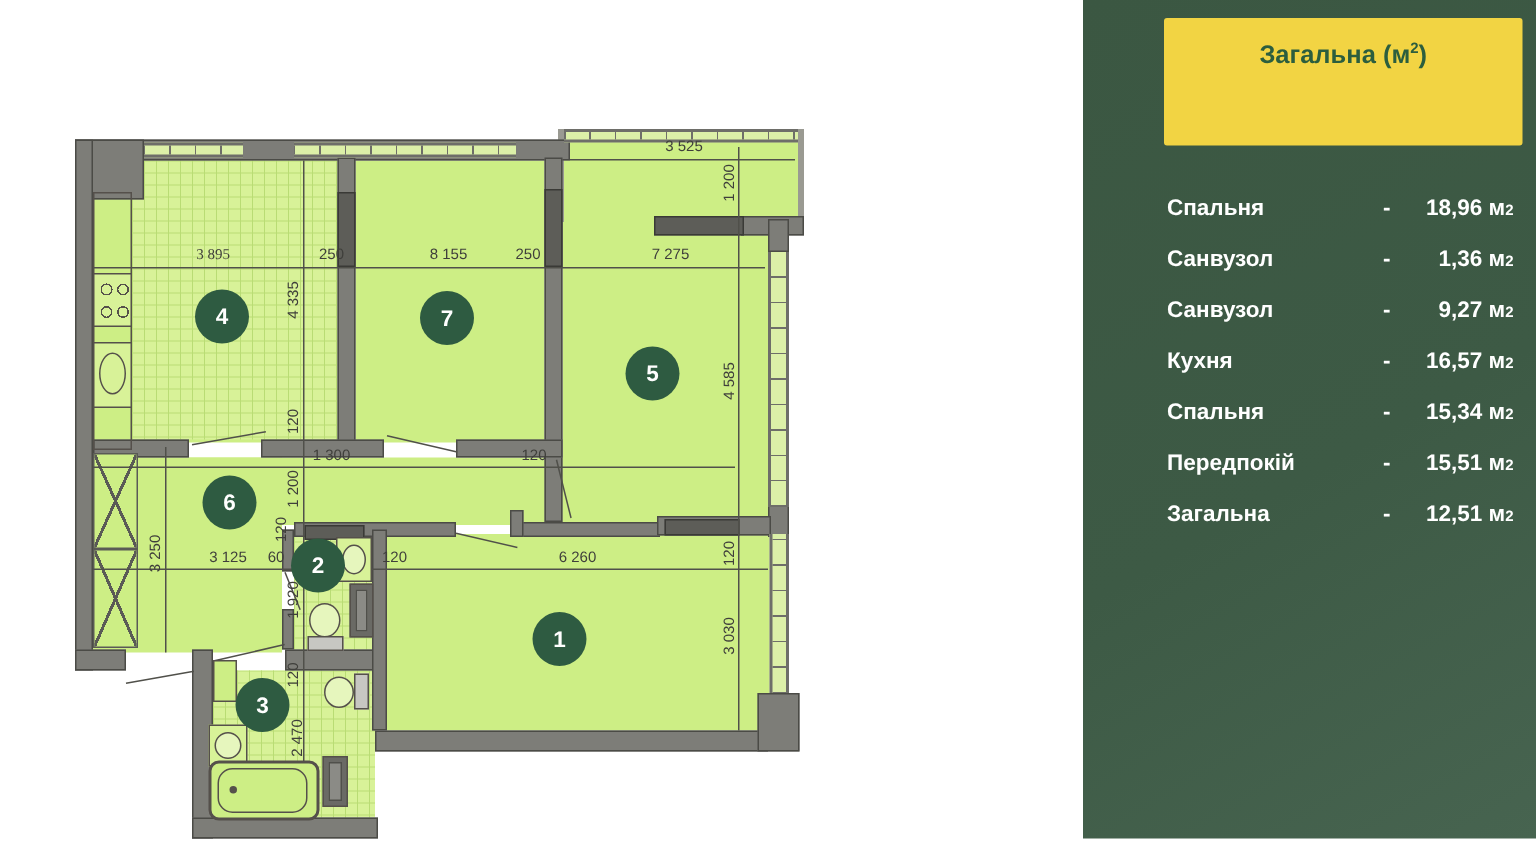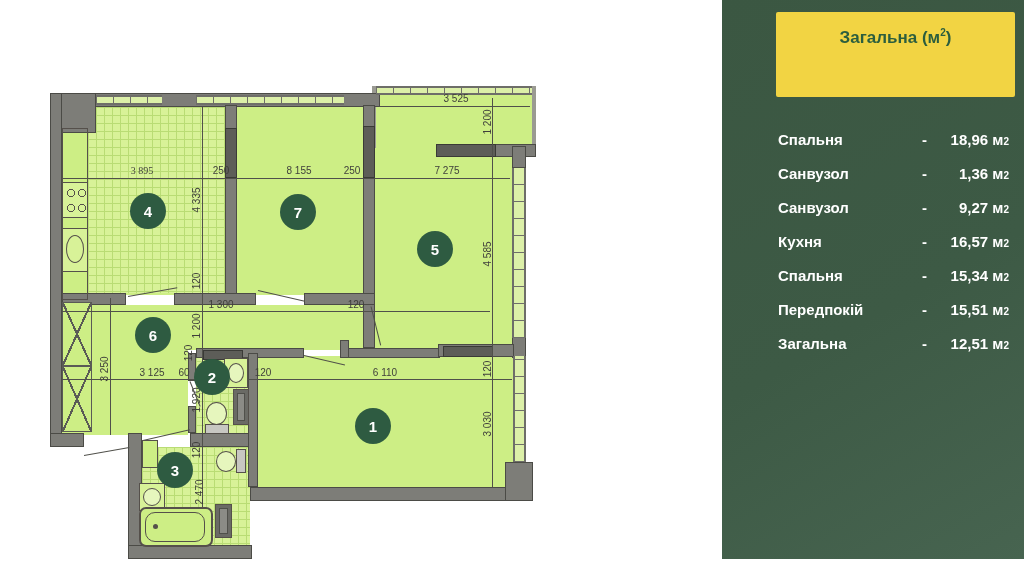--- a/index.html
+++ b/index.html
@@ -167,21 +167,21 @@
       <span class="dim" style="left: 221px; top: 170px;">250</span>
       <span class="dim" style="left: 299px; top: 170px;">8 155</span>
       <span class="dim" style="left: 352px; top: 170px;">250</span>
       <span class="dim" style="left: 447px; top: 170px;">7 275</span>
       <span class="dim" style="left: 456px; top: 98px;">3 525</span>
       <span class="dim" style="left: 221px; top: 304px;">1 300</span>
       <span class="dim" style="left: 356px; top: 304px;">120</span>
       <span class="dim" style="left: 131px; top: 372px; margin-left: 21px;">3 125</span>
       <span class="dim" style="left: 184px; top: 372px;">60</span>
       <span class="dim" style="left: 263px; top: 372px;">120</span>
-      <span class="dim" style="left: 385px; top: 372px;">6 110</span>
+      <span class="dim" style="left: 385px; top: 372px;">6 260</span>
       <span class="dim vert" style="left: 487px; top: 122px;">1 200</span>
       <span class="dim vert" style="left: 196px; top: 200px;">4 335</span>
       <span class="dim vert" style="left: 196px; top: 281px;">120</span>
       <span class="dim vert" style="left: 196px; top: 326px;">1 200</span>
       <span class="dim vert" style="left: 188px; top: 353px;">120</span>
       <span class="dim vert" style="left: 196px; top: 400px;">1 920</span>
       <span class="dim vert" style="left: 196px; top: 450px;">120</span>
       <span class="dim vert" style="left: 199px; top: 492px;">2 470</span>
       <span class="dim vert" style="left: 487px; top: 254px;">4 585</span>
       <span class="dim vert" style="left: 487px; top: 369px;">120</span>

